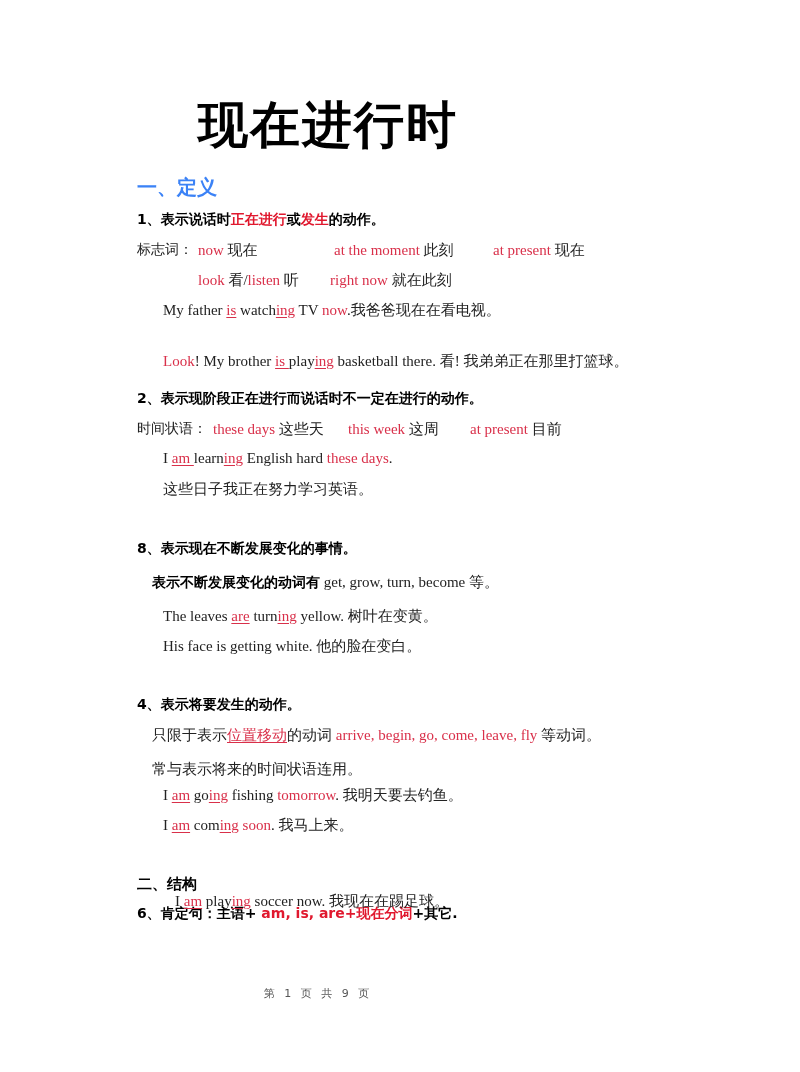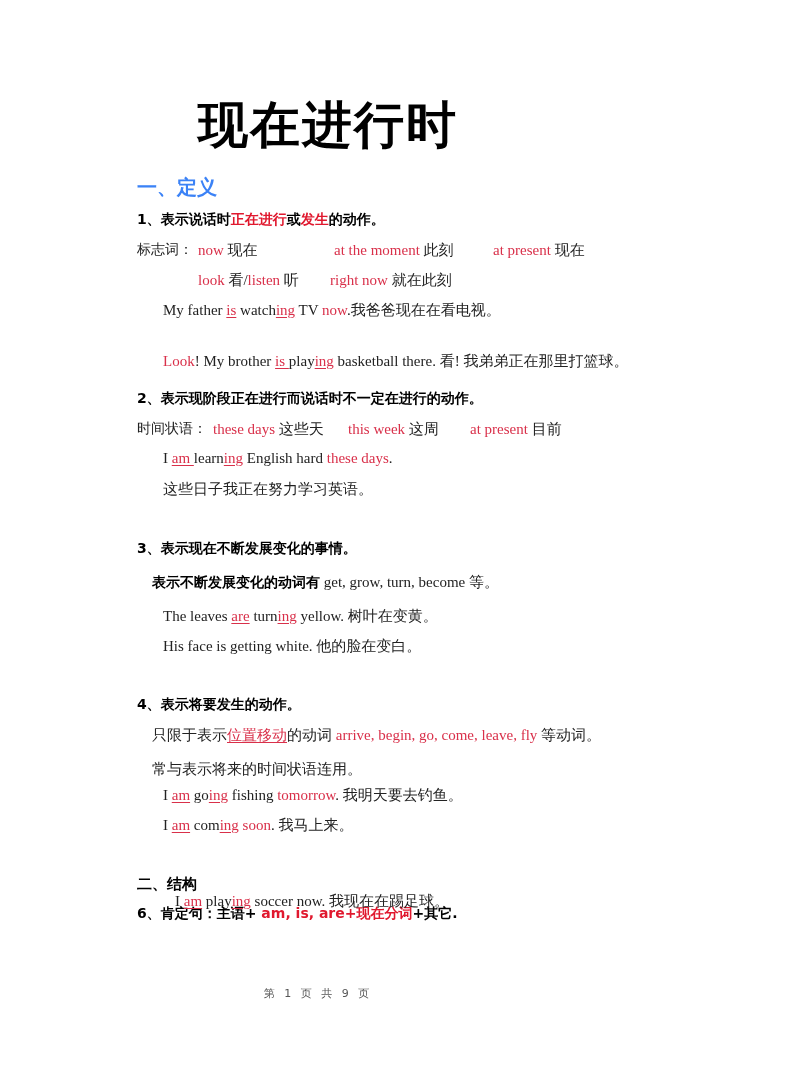--- a/index.html
+++ b/index.html
@@ -48,21 +48,21 @@
   <div class="abs body sans" style="left:137px; top:420px; font-size:14px;">时间状语：</div>
   <div class="abs body" style="left:213px; top:420px;"><span class="red">these days</span> <span>这些天</span></div>
   <div class="abs body" style="left:348px; top:420px;"><span class="red">this week</span> <span>这周</span></div>
   <div class="abs body" style="left:470px; top:420px;"><span class="red">at present</span> <span>目前</span></div>
 
   <div class="abs body" style="left:163px; top:450px;">
     <span>I </span><span class="red u">am </span><span>learn</span><span class="red u">ing</span><span> English hard </span><span class="red">these days</span><span>.</span>
   </div>
   <div class="abs body" style="left:163px; top:480px;">这些日子我正在努力学习英语。</div>
 
-  <div class="abs h2" style="left:137px; top:540px;">3、表示现在不断发展变化的事情。</div>
+  <div class="abs h2" style="left:137px; top:540px;">8、表示现在不断发展变化的事情。</div>
   <div class="abs body" style="left:152px; top:573px;"><span class="sans" style="font-weight:bold; font-size:14px; color:#000;">表示不断发展变化的动词有</span><span> get,  grow,  turn,  become 等。</span></div>
 
   <div class="abs body" style="left:163px; top:607px;">
     <span>The leaves </span><span class="red u">are</span><span> turn</span><span class="red u">ing</span><span> yellow.  树叶在变黄。</span>
   </div>
   <div class="abs body" style="left:163px; top:637px;">His face is getting white.  他的脸在变白。</div>
 
   <div class="abs h2" style="left:137px; top:696px;">4、表示将要发生的动作。</div>
   <div class="abs body" style="left:152px; top:726px;">
     <span>只限于表示</span><span class="red u">位置移动</span><span>的动词 </span><span class="red">arrive,  begin,  go,  come,  leave,  fly</span><span> 等动词。</span>

